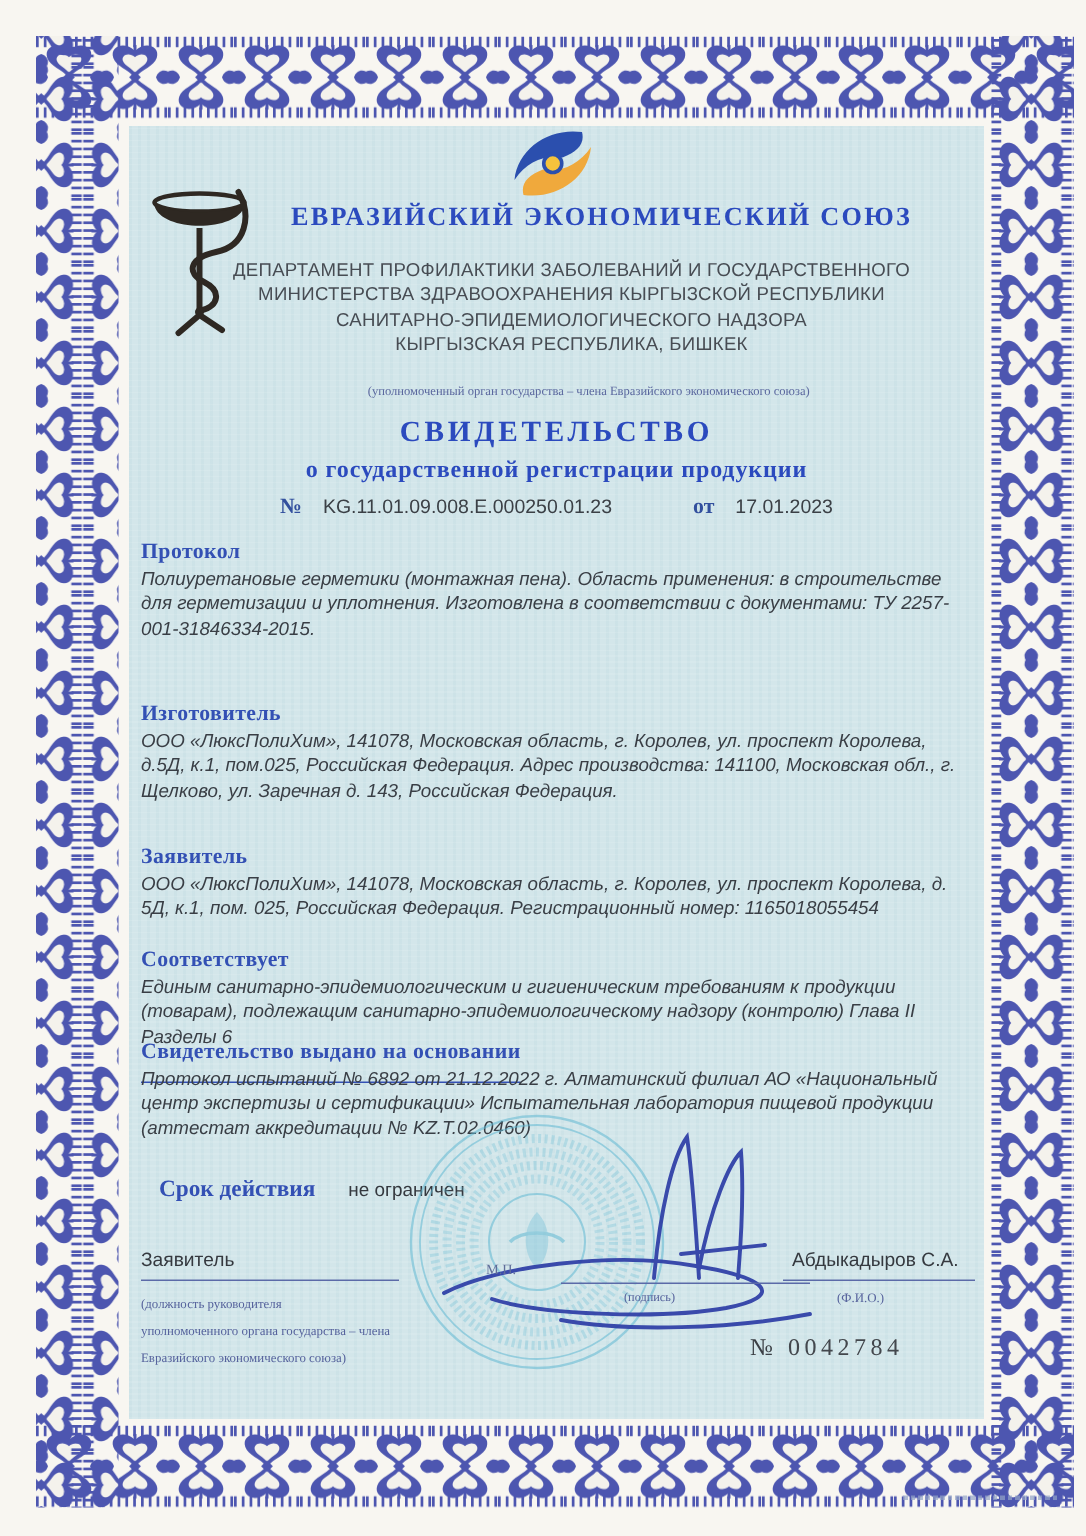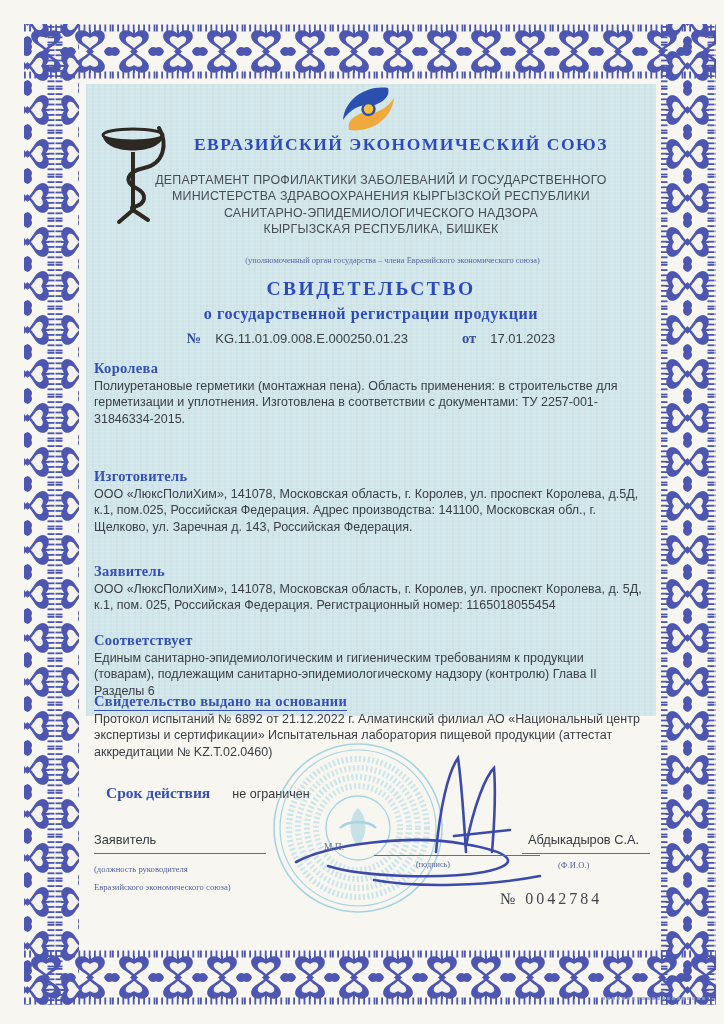--- a/index.html
+++ b/index.html
@@ -7,21 +7,21 @@
     width:724px;height:1024px;
     background:#f8f6f1;
     font-family:"Liberation Sans", sans-serif;
     position:relative;overflow:hidden;
   }
   .page{position:absolute;inset:0;}
   .frame-svg{position:absolute;left:0;top:0;}
 
   
   .panel{
-    position:absolute;left:86px;top:84px;width:570px;height:632px;
+    position:absolute;left:86px;top:84px;width:570px;height:862px;
     background:#d3e6ea;
     background-image:
       repeating-linear-gradient(0deg, rgba(255,255,255,.10) 0 1px, rgba(0,0,0,0) 1px 4px),
       repeating-linear-gradient(90deg, rgba(160,200,210,.12) 0 2px, rgba(0,0,0,0) 2px 6px);
   }
 
   
   .logo-wrap{position:absolute;left:250px;top:2px;width:64px;height:46px;}
   .bowl-wrap{position:absolute;left:10px;top:26px;width:74px;height:130px;}
   .eaeu-title{
@@ -56,22 +56,22 @@
   }
   .number-line .sym{font-family:"Liberation Serif", serif;font-weight:bold;color:#33509e;font-size:14.5px;}
   .number-line .gap{width:26px;}
 
   
   .section{position:absolute;left:8px;width:548px;}
   .section h3{
     margin:0 0 1px 0;font-family:"Liberation Serif", serif;font-weight:bold;
     font-size:14.5px;color:#3350b4;letter-spacing:.3px;
   }
-  .section h3 .u{border-bottom:1.5px solid #3350b4;padding-bottom:1px;}
-  .section p{margin:0;font-size:12.5px;line-height:16.3px;color:#393e45;}
+  .section h3 .u{border-bottom:1.5px solid #3350b4;padding-bottom:12px;}
+  .section p{margin:0;font-size:12.5px;line-height:16.3px;color:#393e45;font-style:italic;}
   .sec-0{top:276px;} .sec-1{top:384px;} .sec-2{top:479px;} .sec-3{top:548px;} .sec-4{top:609px;}
 
   
   .validity{position:absolute;left:8px;top:700px;display:flex;align-items:baseline;gap:22px;margin-left:12px;}
   .validity .lab{font-family:"Liberation Serif", serif;font-weight:bold;font-size:15.5px;color:#3350b4;}
   .validity .val{font-size:12.6px;color:#35393f;}
 
   
   .pos-label{position:absolute;left:8px;top:748px;font-size:12.8px;color:#35393f;}
   .pos-line{position:absolute;left:8px;top:769px;width:172px;border-top:1.4px solid #5b6aa8;}
@@ -178,21 +178,21 @@
 
     <div class="number-line">
       <span class="sym">№</span>
       <span>KG.11.01.09.008.E.000250.01.23</span>
       <span class="gap"></span>
       <span class="sym">от</span>
       <span>17.01.2023</span>
     </div>
 
     <div class="section sec-0">
-      <h3>Королева</h3>
+      <h3>Протокол</h3>
       <p>Полиуретановые герметики (монтажная пена). Область применения: в строительстве для герметизации и уплотнения. Изготовлена в соответствии с документами: ТУ 2257-001-31846334-2015.</p>
     </div>
 
     <div class="section sec-1">
       <h3>Изготовитель</h3>
       <p>ООО «ЛюксПолиХим», 141078, Московская область, г. Королев, ул. проспект Королева, д.5Д, к.1, пом.025, Российская Федерация. Адрес производства: 141100, Московская обл., г. Щелково, ул. Заречная д. 143, Российская Федерация.</p>
     </div>
 
     <div class="section sec-2">
       <h3>Заявитель</h3>
@@ -239,20 +239,21 @@
           <path d="M90 134 C134 142 204 140 256 130"></path>
           <path d="M170 90 L226 84"></path>
         </g>
       </svg>
     </div>
 
     <div class="pos-label">Заявитель</div>
     <div class="pos-line"></div>
     <div class="pos-note">
       <div>(должность руководителя</div>
+      <div>уполномоченного органа государства – члена</div>
       <div>Евразийского экономического союза)</div>
     </div>
 
     <div class="mp-label">М.П.</div>
 
     <div class="sig-line"></div>
     <div class="sig-note">(подпись)</div>
 
     <div class="fio-name">Абдыкадыров С.А.</div>
     <div class="fio-line"></div>

